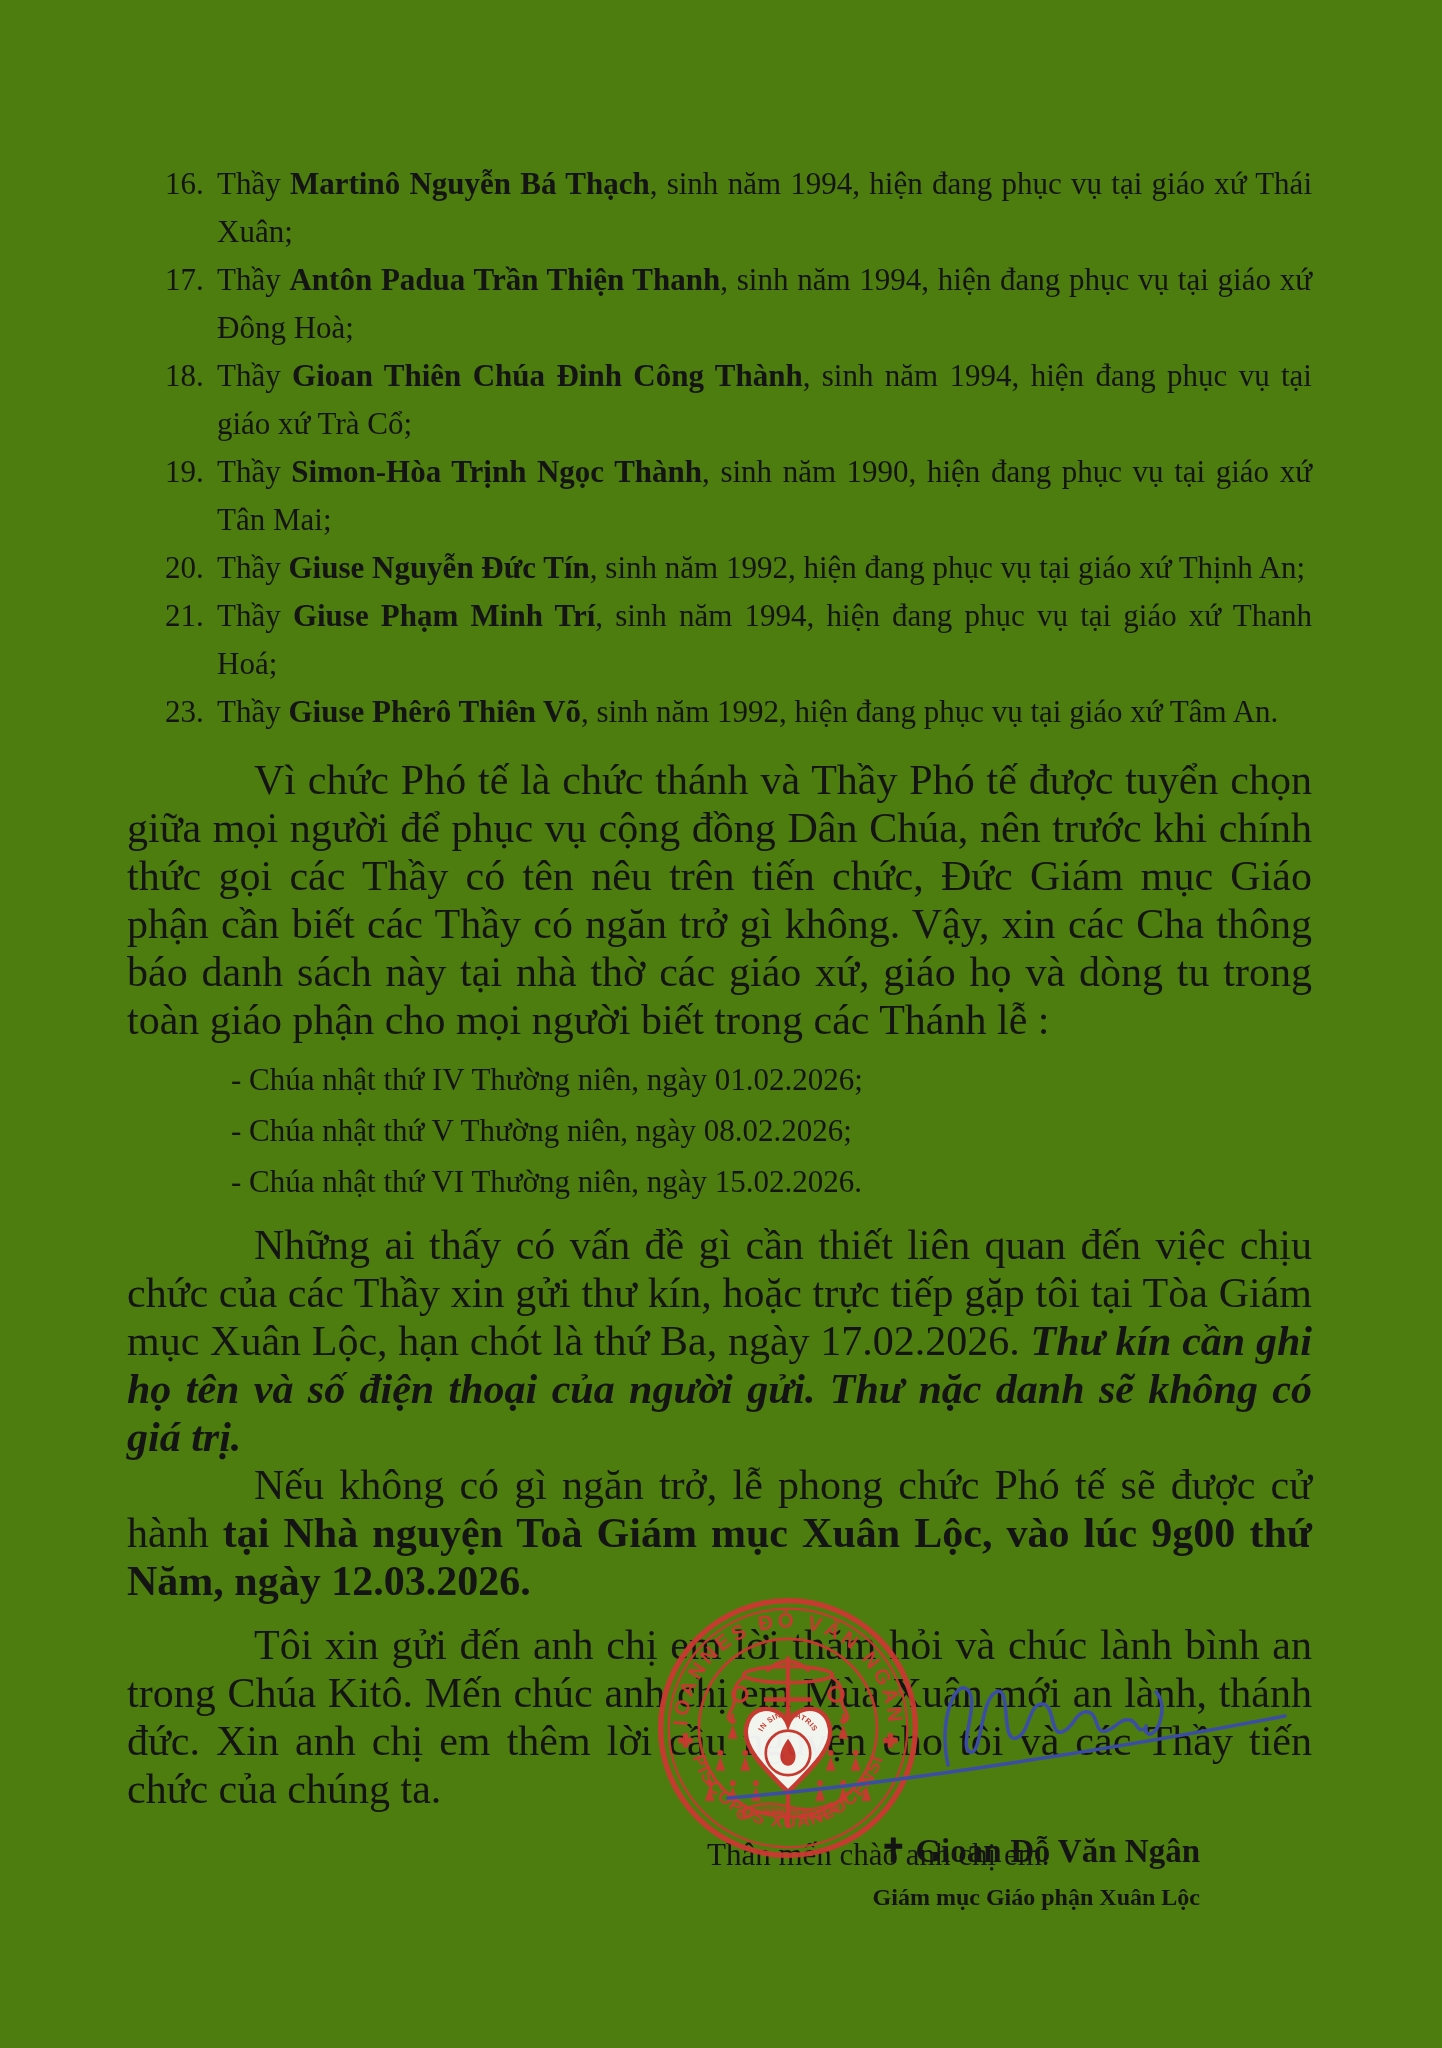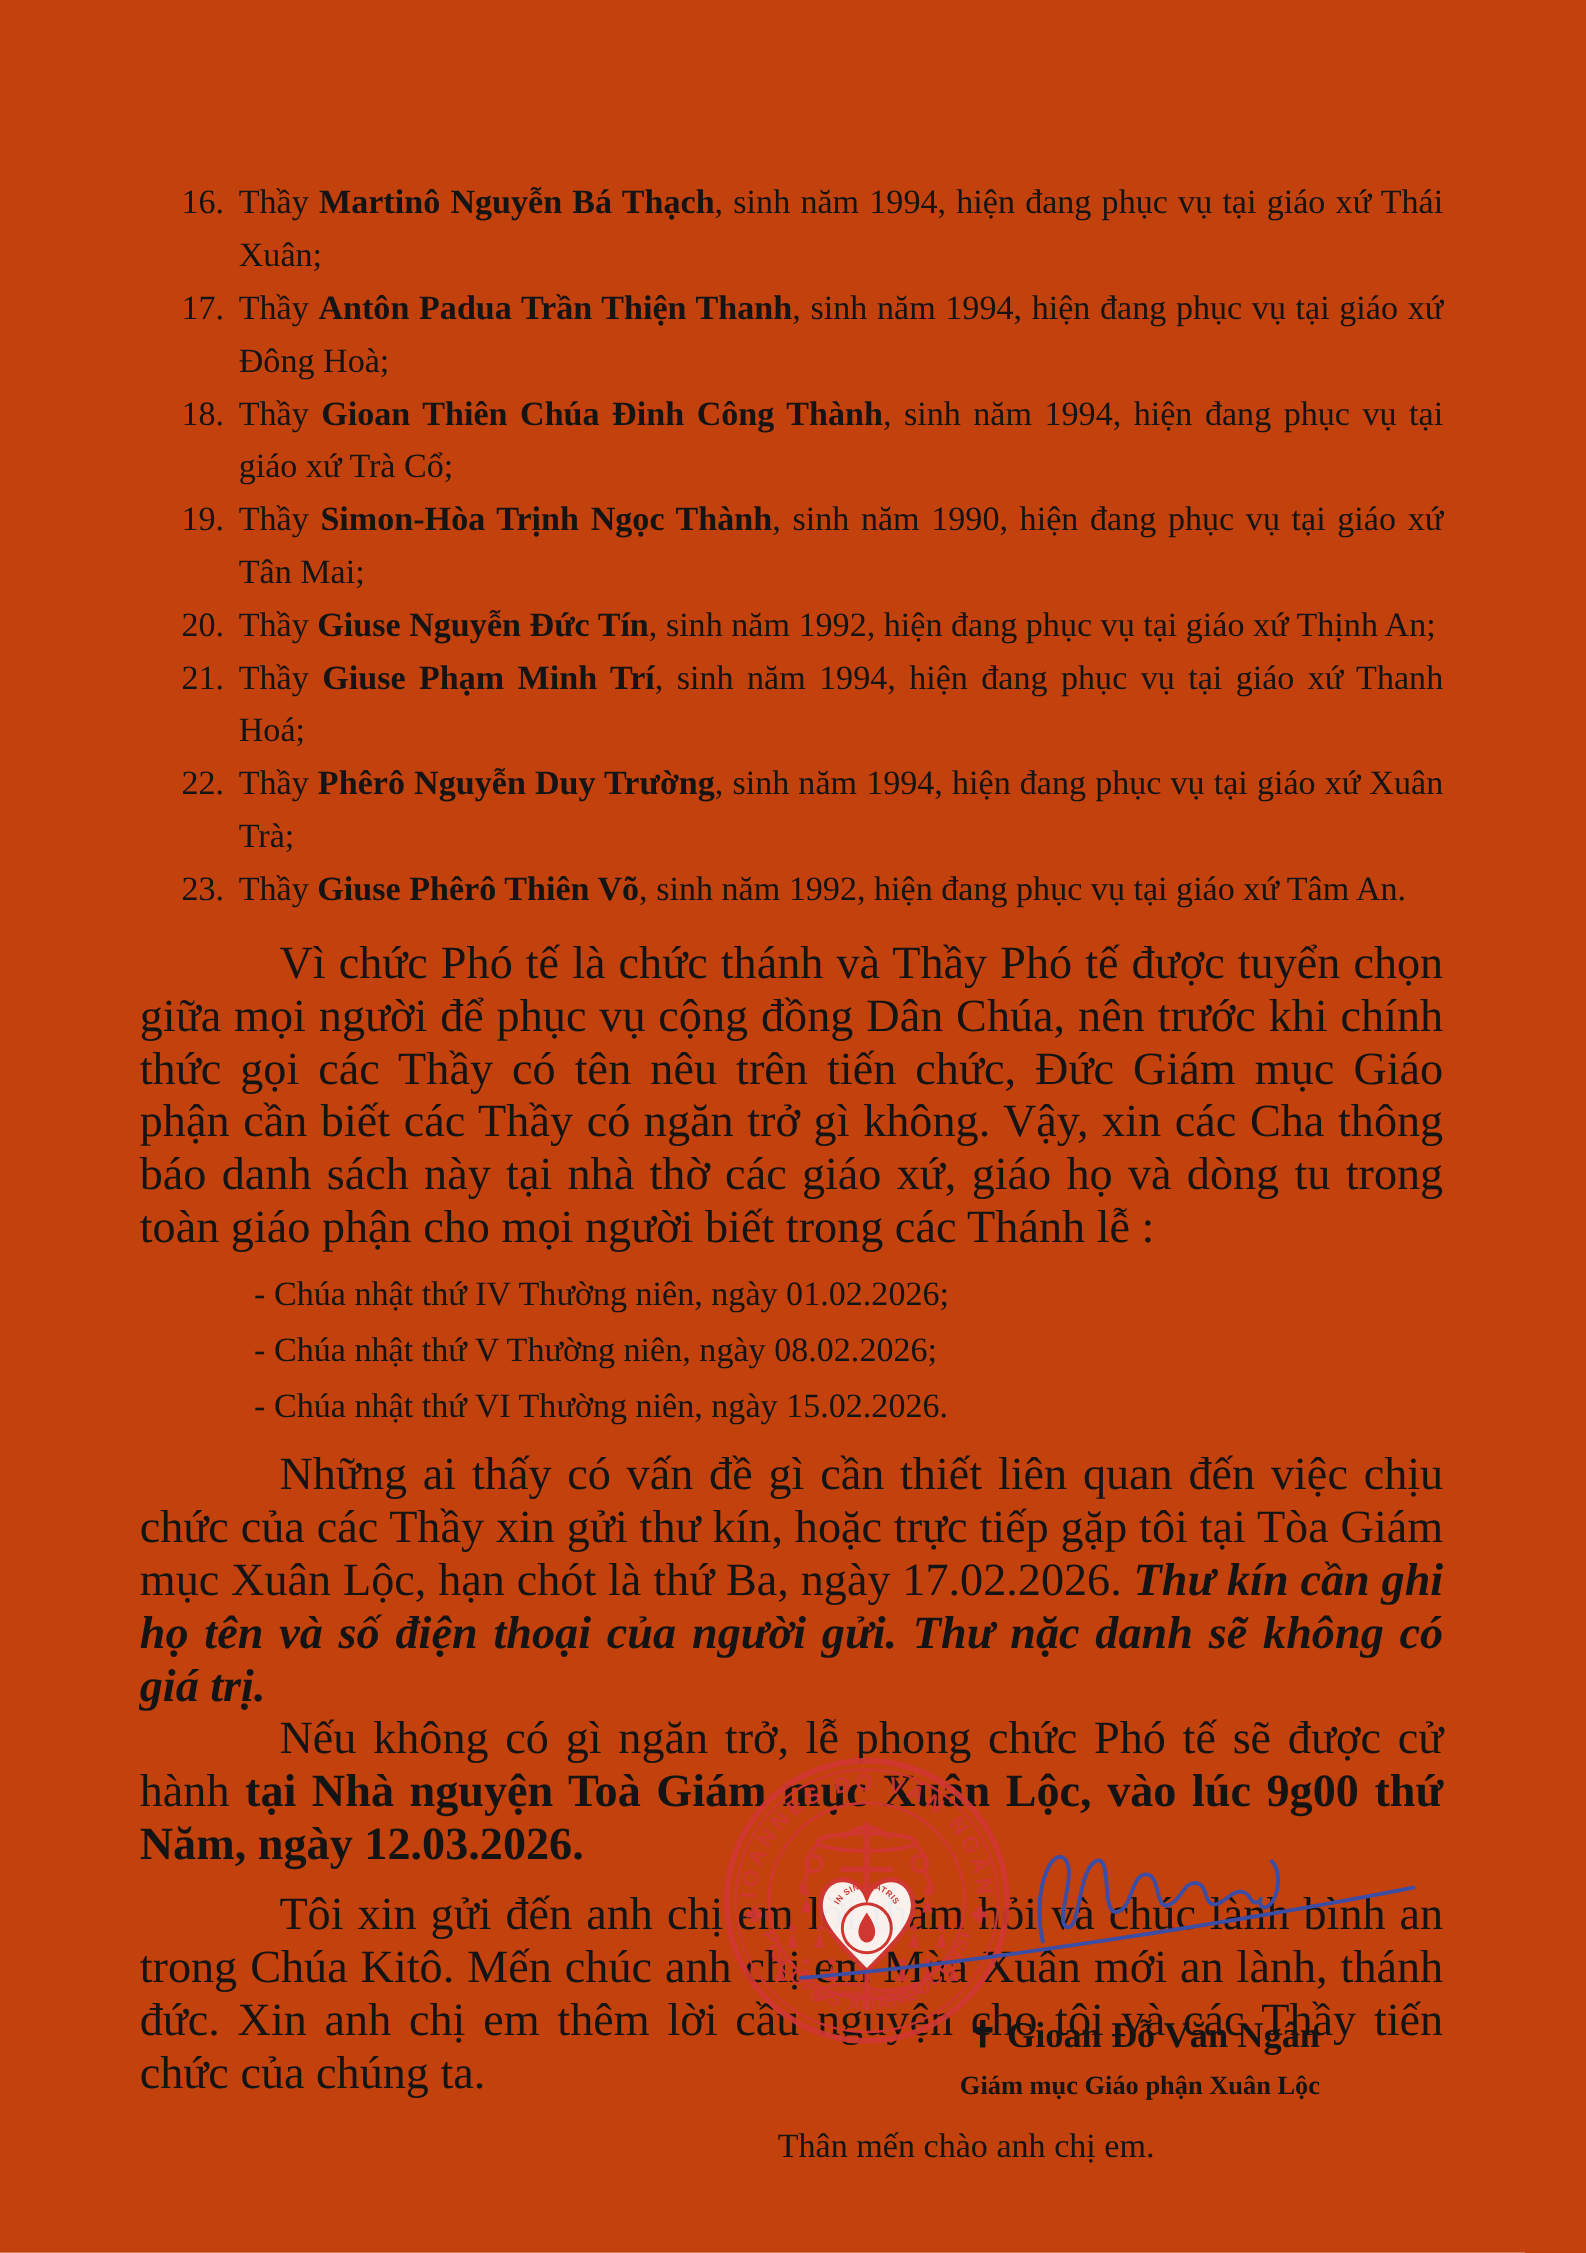--- a/index.html
+++ b/index.html
@@ -1,20 +1,20 @@
 <!DOCTYPE html>
 <html><head>
 <meta charset="utf-8">
 <style>
   html,body { margin:0; padding:0; background:#e8e8e8; }
   .page {
     position:relative;
     width:1442px; height:2048px;
     margin:0 auto;
-    background:#c2410c;
+    background:#4d7c0f;
     font-family:"Liberation Serif","DejaVu Serif",serif;
     color:#141414;
     overflow:hidden;
   }
   .content {
     position:absolute;
     left:127px; top:0;
     width:1185px;
   }
   
@@ -108,24 +108,20 @@
         <span class="num">19.</span>
         <span>Thầy </span><b>Simon-Hòa Trịnh Ngọc Thành</b><span>, sinh năm 1990, hiện đang phục vụ tại giáo xứ Tân Mai;</span>
       </div>
       <div class="li">
         <span class="num">20.</span>
         <span>Thầy </span><b>Giuse Nguyễn Đức Tín</b><span>, sinh năm 1992, hiện đang phục vụ tại giáo xứ Thịnh An;</span>
       </div>
       <div class="li">
         <span class="num">21.</span>
         <span>Thầy </span><b>Giuse Phạm Minh Trí</b><span>, sinh năm 1994, hiện đang phục vụ tại giáo xứ Thanh Hoá;</span>
-      </div>
-      <div class="li">
-        <span class="num">22.</span>
-        <span>Thầy </span><b>Phêrô Nguyễn Duy Trường</b><span>, sinh năm 1994, hiện đang phục vụ tại giáo xứ Xuân Trà;</span>
       </div>
       <div class="li">
         <span class="num">23.</span>
         <span>Thầy </span><b>Giuse Phêrô Thiên Võ</b><span>, sinh năm 1992, hiện đang phục vụ tại giáo xứ Tâm An.</span>
       </div>
     </div>
 
     <p class="para p1">Vì chức Phó tế là chức thánh và Thầy Phó tế được tuyển chọn giữa mọi người để phục vụ cộng đồng Dân Chúa, nên trước khi chính thức gọi các Thầy có tên nêu trên tiến chức, Đức Giám mục Giáo phận cần biết các Thầy có ngăn trở gì không. Vậy, xin các Cha thông báo danh sách này tại nhà thờ các giáo xứ, giáo họ và dòng tu trong toàn giáo phận cho mọi người biết trong các Thánh lễ :</p>
 
     <div class="dates">

